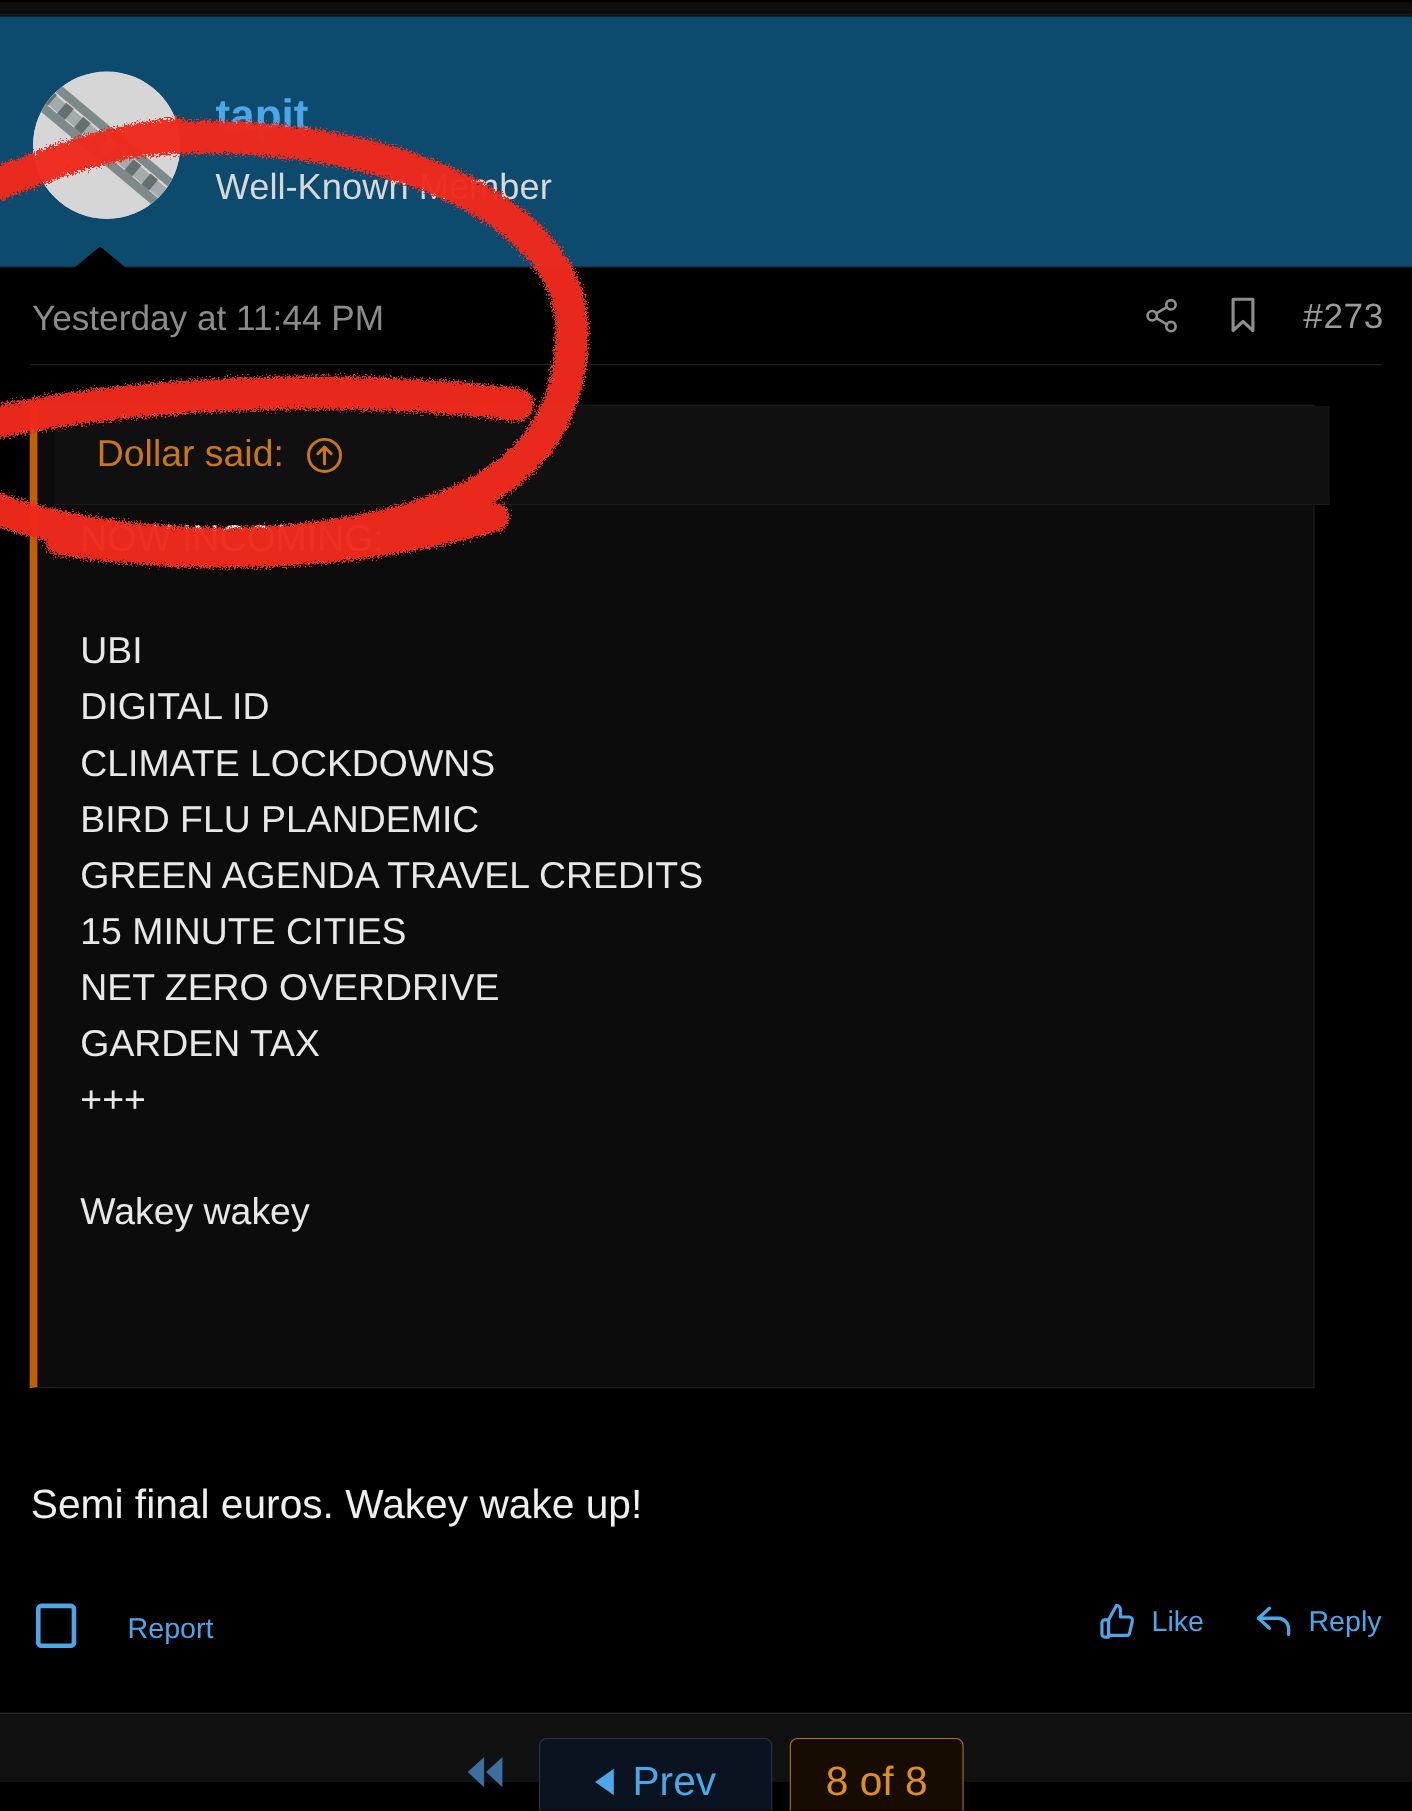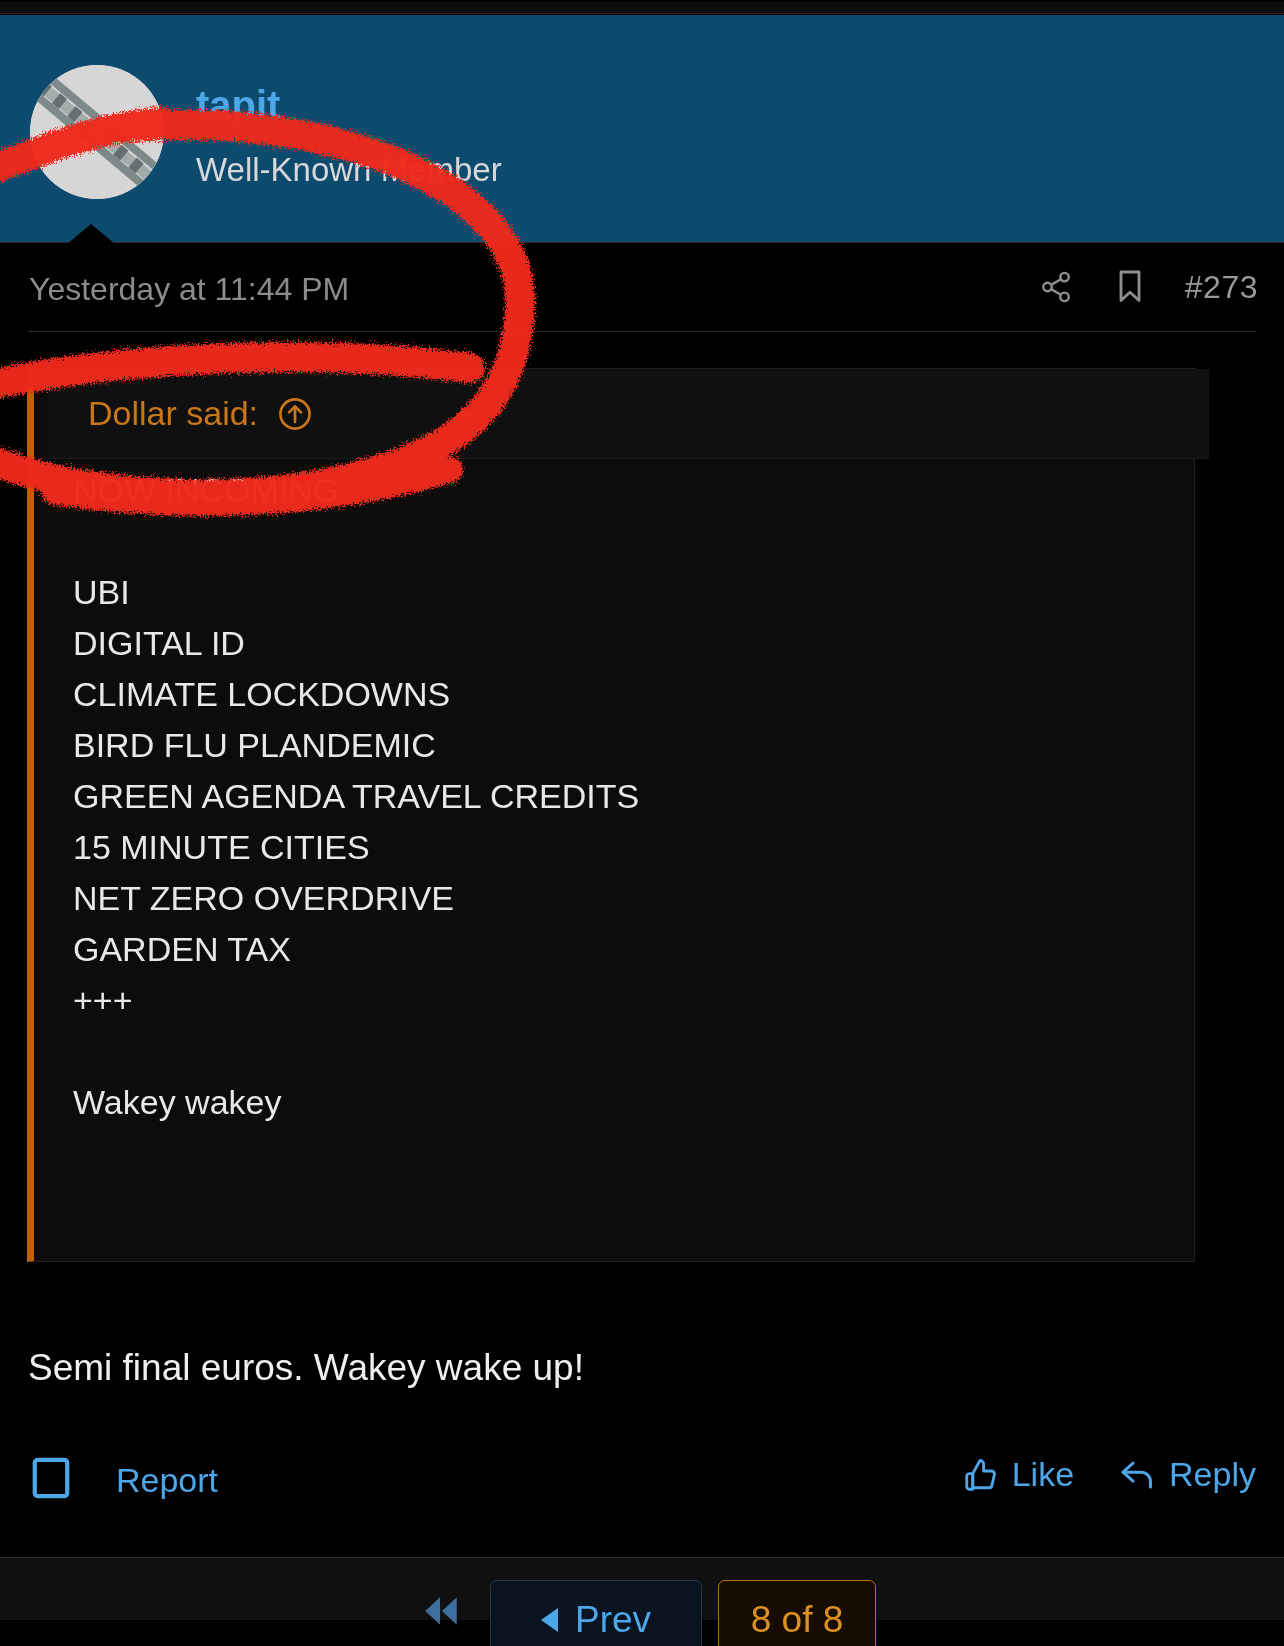--- a/index.html
+++ b/index.html
@@ -182,21 +182,21 @@
     right: 28px; top: 0;
     display: flex;
     align-items: center;
     gap: 44px;
   }
   .act-item {
     display: flex;
     align-items: center;
     gap: 13px;
     color: #4ca6e8;
-    font-size: 34px;
+    font-size: 26px;
   }
   .act-item svg { display: block; }
 
   
   .page-nav {
     position: absolute;
     left: 0; top: 1557px;
     width: 1284px;
     height: 63px;
     background: #111111;

